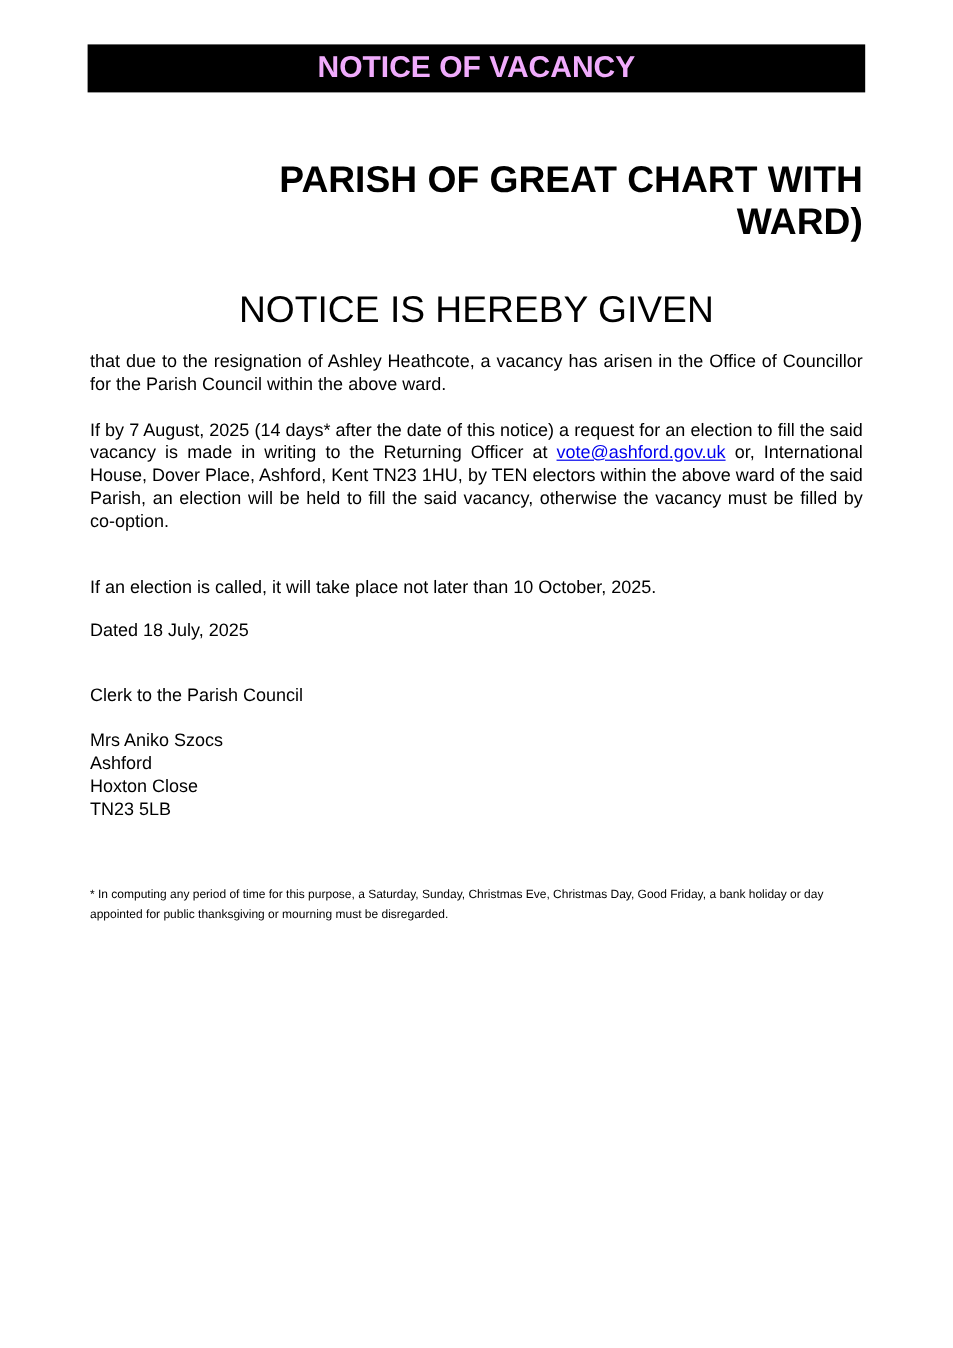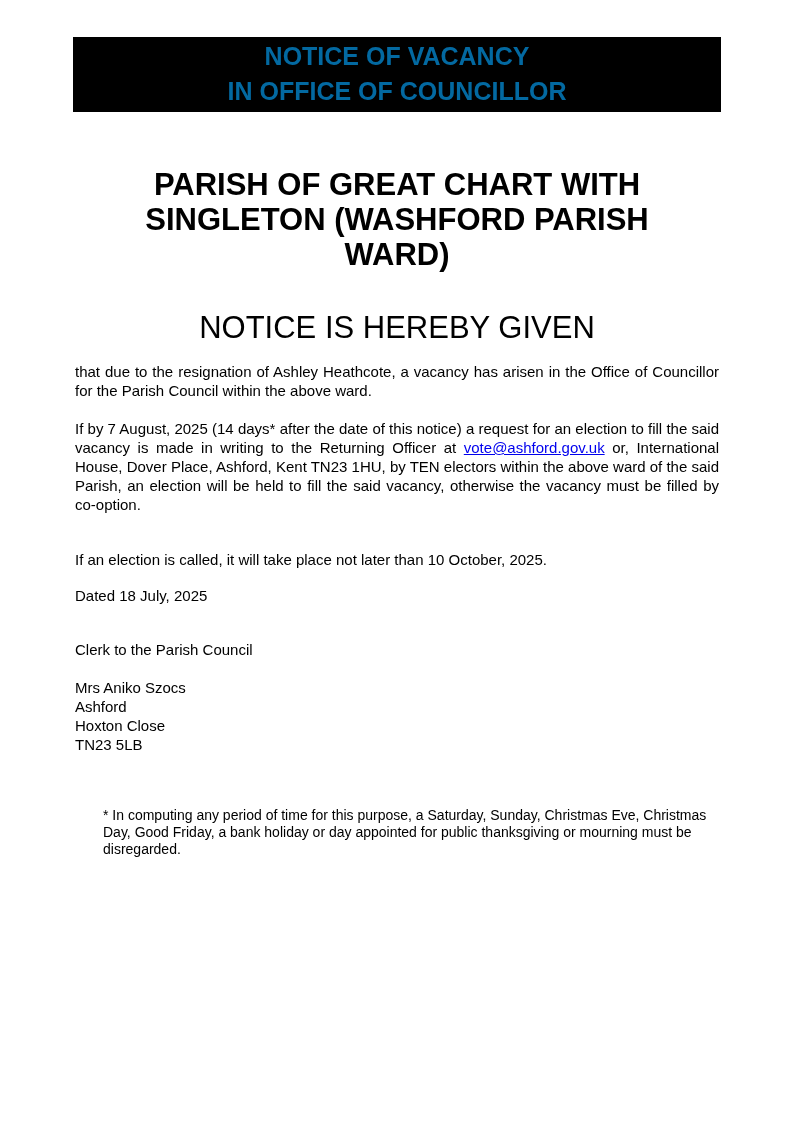--- a/index.html
+++ b/index.html
@@ -28,21 +28,21 @@
     font-weight: bold;
     font-size: 25px;
     line-height: 35px;
     padding: 2px 0 3px 0;
   }
   .content {
     margin: 0 75px;
   }
   .parish-title {
     margin: 55px 0 0 0;
-    text-align: center;
+    text-align: right;
     font-size: 31px;
     line-height: 35px;
     font-weight: bold;
   }
   .parish-title .title-line {
     display: block;
   }
   .notice-given {
     margin: 38px 0 12px 0;
     text-align: center;
@@ -65,40 +65,37 @@
   .email-link {
     color: #0000EE;
     text-decoration: underline;
     cursor: pointer;
   }
   .address-block div {
     font-size: 15px;
     line-height: 19px;
   }
   .footnote {
-    font-size: 14px;
+    font-size: 10px;
     line-height: 17px;
-    margin-left: 28px;
   }
 </style>
 </head>
 <body>
 
 <div class="page">
 
-  <div class="banner" style="background: rgb(0, 0, 0); color: #0369a1;">
+  <div class="banner" style="background: rgb(0, 0, 0); color: #f0abfc;">
     <div>NOTICE OF VACANCY</div>
-    <div>IN OFFICE OF COUNCILLOR</div>
   </div>
 
   <div class="content">
 
     <h1 class="parish-title">
       <span class="title-line">PARISH OF GREAT CHART WITH</span>
-      <span class="title-line">SINGLETON (WASHFORD PARISH</span>
       <span class="title-line">WARD)</span>
     </h1>
 
     <h2 class="notice-given">NOTICE IS HEREBY GIVEN</h2>
 
     <p class="body-text justify mt17">that due to the resignation of Ashley Heathcote, a vacancy has arisen in the Office of Councillor for the Parish Council within the above ward.</p>
 
     <p class="body-text justify mt19"><span>If by 7 August, 2025 (14 days* after the date of this notice) a request for an election to fill the said vacancy is made in writing to the Returning Officer at </span><a class="email-link" style="color: rgb(0, 0, 238);">vote@ashford.gov.uk</a><span> or, International House, Dover Place, Ashford, Kent TN23 1HU, by TEN electors within the above ward of the said Parish, an election will be held to fill the said vacancy, otherwise the vacancy must be filled by co-option.</span></p>
 
 

